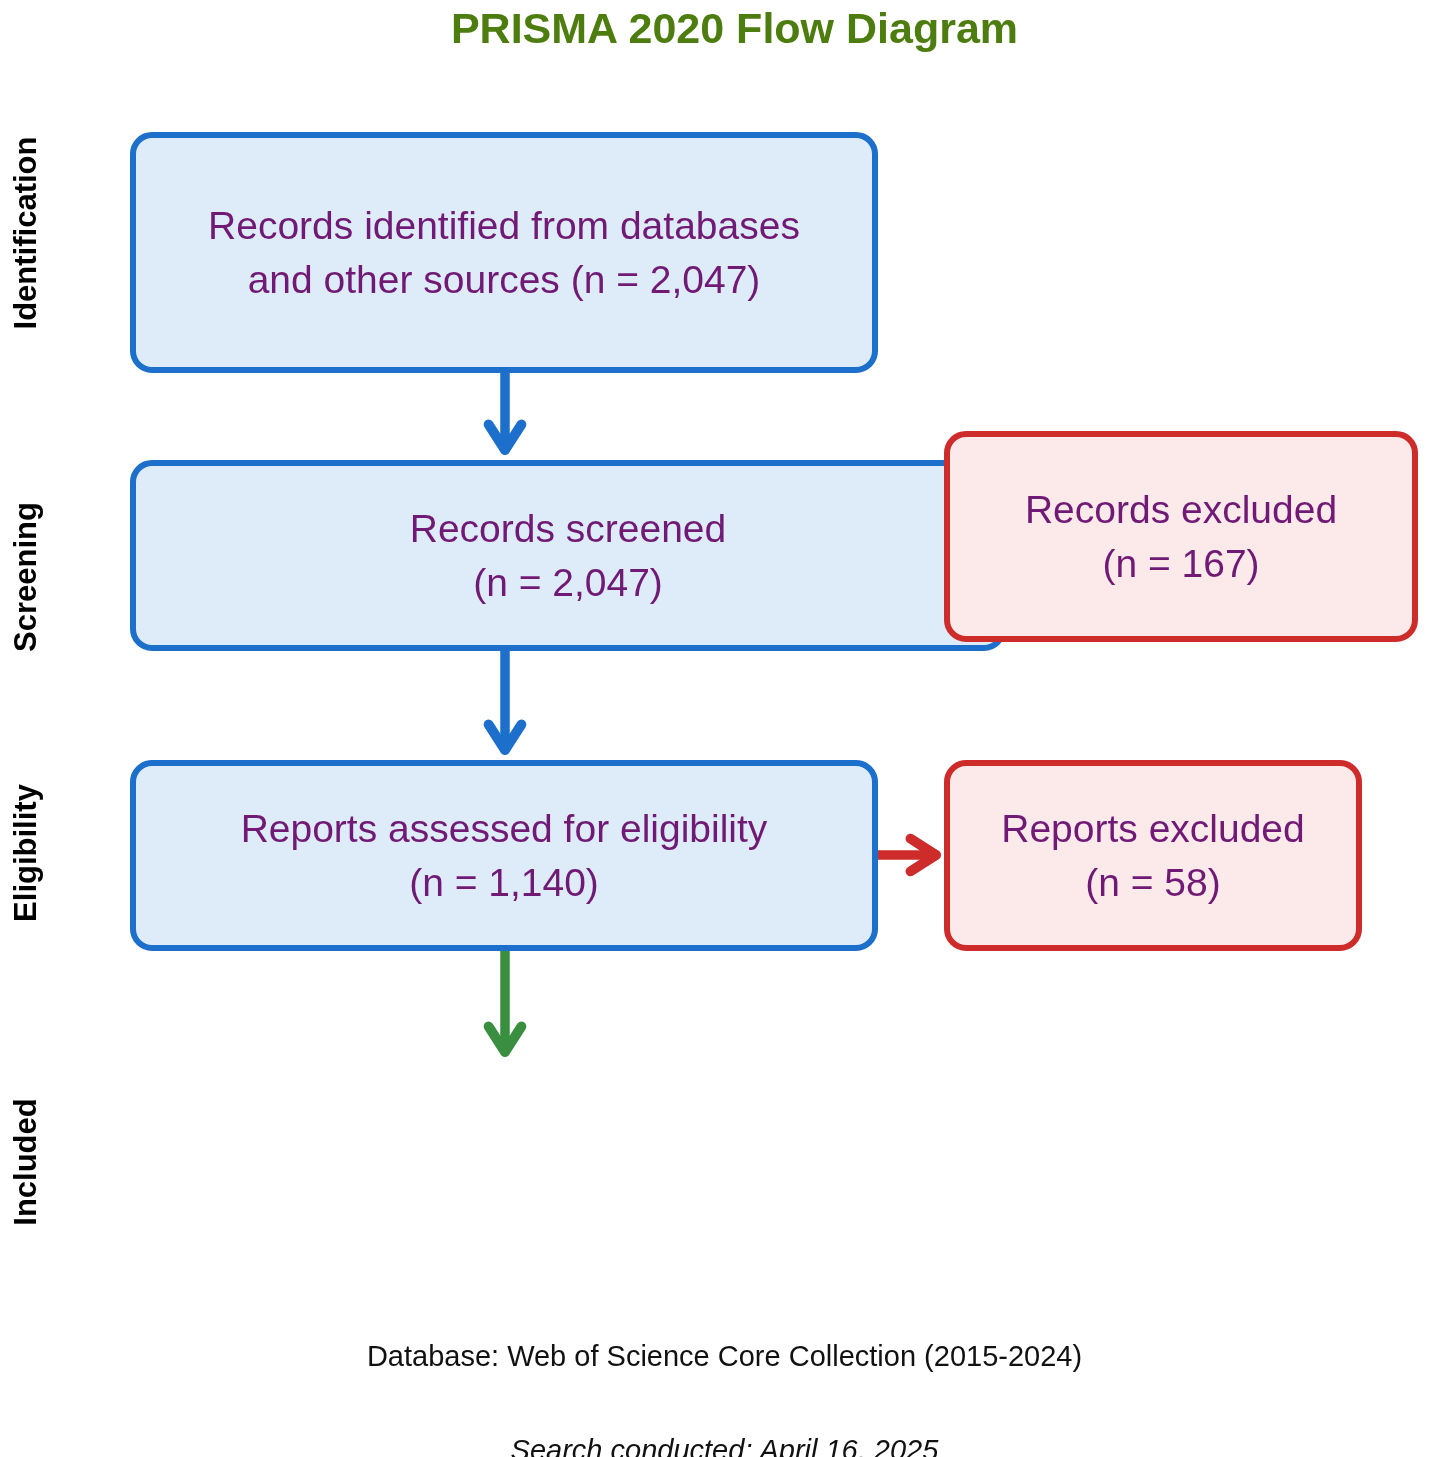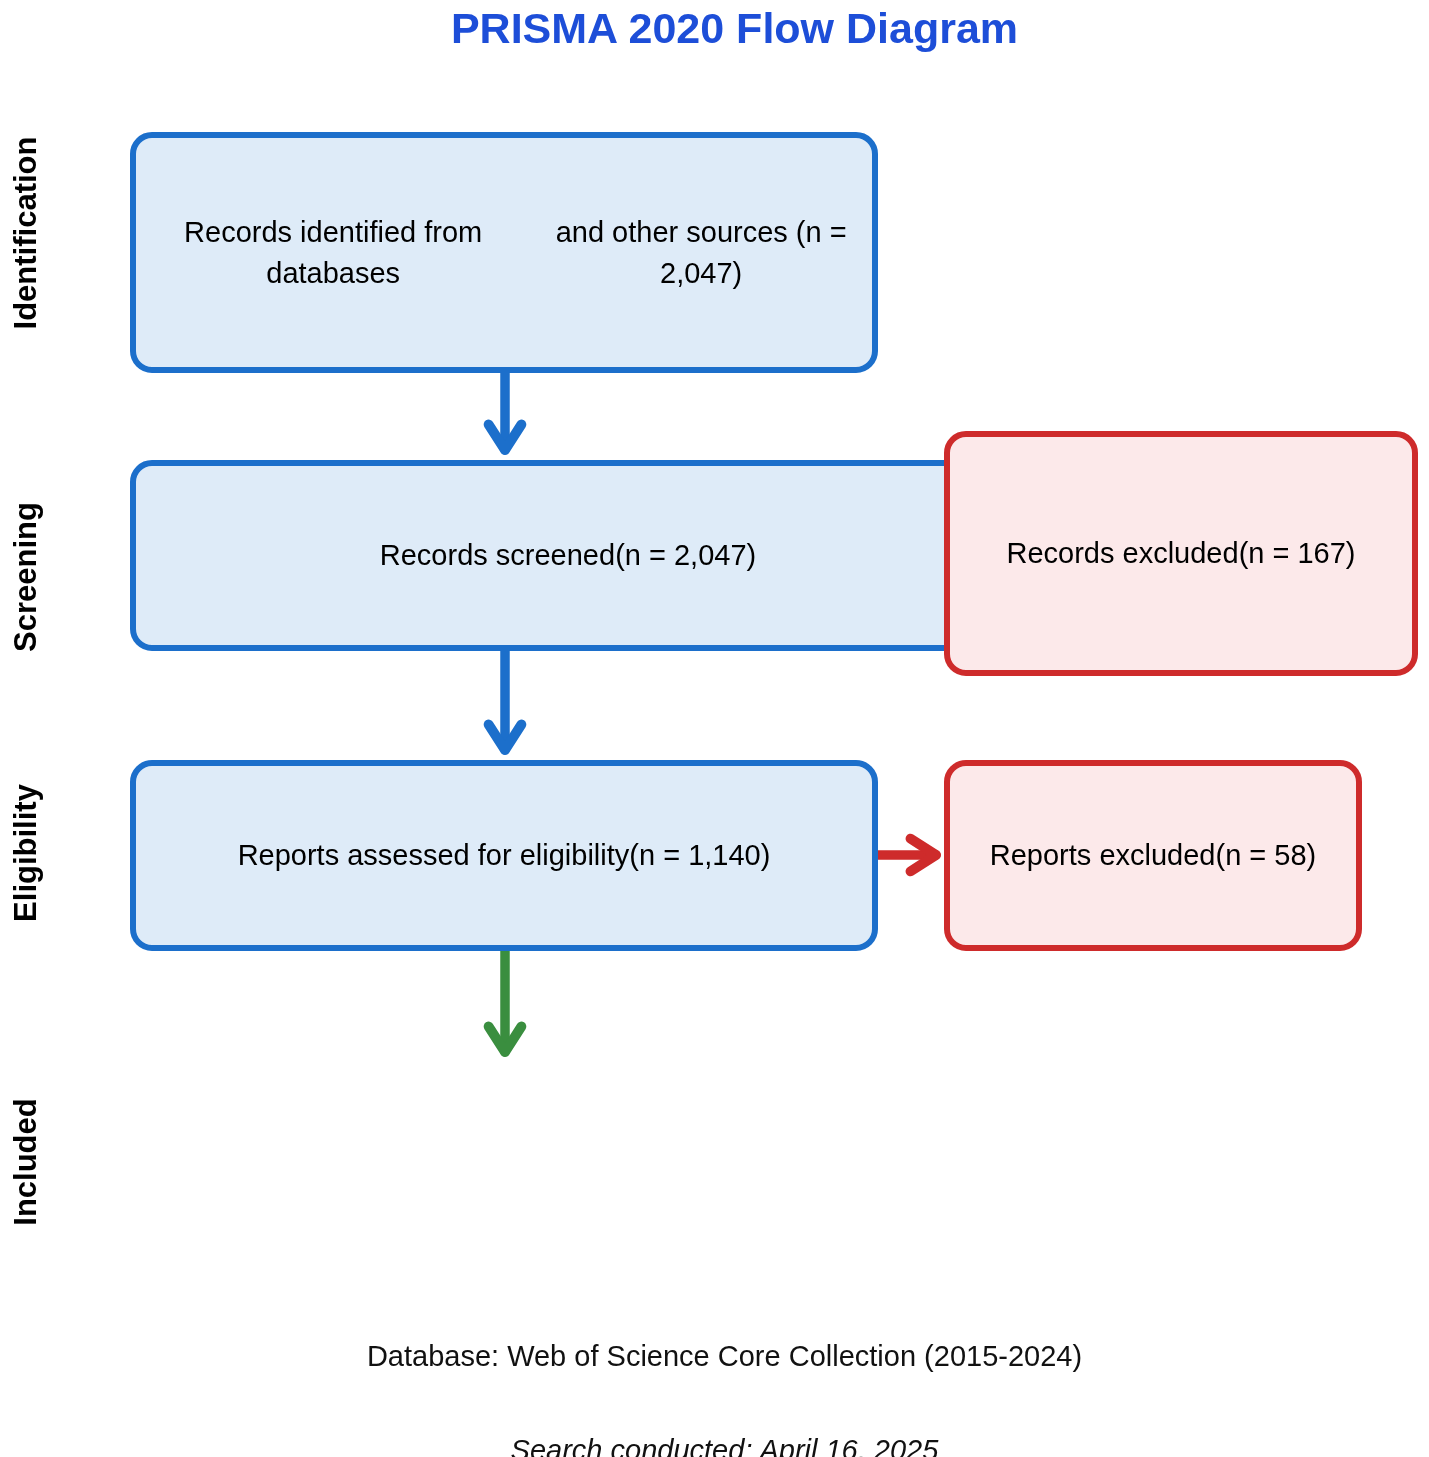--- a/index.html
+++ b/index.html
@@ -11,34 +11,34 @@
     font-family: "Liberation Sans", sans-serif;
     color: #111111;
     overflow: hidden;
   }
   .title {
     position: absolute;
     left: 40px; right: 0; top: 4px;
     text-align: center;
     font-size: 43px;
     font-weight: bold;
-    color: #1d4ed8;
+    color: #4d7c0f;
   }
   .box {
     position: absolute;
     box-sizing: border-box;
     border-radius: 22px;
     display: flex;
-    flex-direction: row;
+    flex-direction: column;
     justify-content: center;
     align-items: center;
     text-align: center;
-    font-size: 29px;
+    font-size: 39px;
     line-height: 1.38;
-    color: #000000;
+    color: #701a75;
   }
   .box.blue  { border: 6px solid #1C6FCB; background: #DEEBF8; }
   .box.red   { border: 6px solid #CE2B2B; background: #FCE9EA; }
   .box.green { border: 6px solid #3A8E3F; background: #E9F1E5; font-weight: bold; }
   .side-label {
     position: absolute;
     transform: translate(-50%, -50%) rotate(-90deg);
     white-space: nowrap;
     font-weight: bold;
     font-size: 31px;
@@ -98,21 +98,21 @@
     <div>Records screened</div>
     <div>(n = 2,047)</div>
   </div>
 
   <div class="box blue" style="left:130px; top:760px; width:748px; height:191px;">
     <div>Reports assessed for eligibility</div>
     <div>(n = 1,140)</div>
   </div>
 
 
-  <div class="box red" style="left:944px; top:431px; width:474px; height:245px;">
+  <div class="box red" style="left:944px; top:431px; width:474px; height:211px;">
     <div>Records excluded</div>
     <div>(n = 167)</div>
   </div>
 
   <div class="box red" style="left:944px; top:760px; width:418px; height:191px;">
     <div>Reports excluded</div>
     <div>(n = 58)</div>
   </div>
 
   <div class="footer-line" style="top:1340px;">Database: Web of Science Core Collection (2015-2024)</div>

